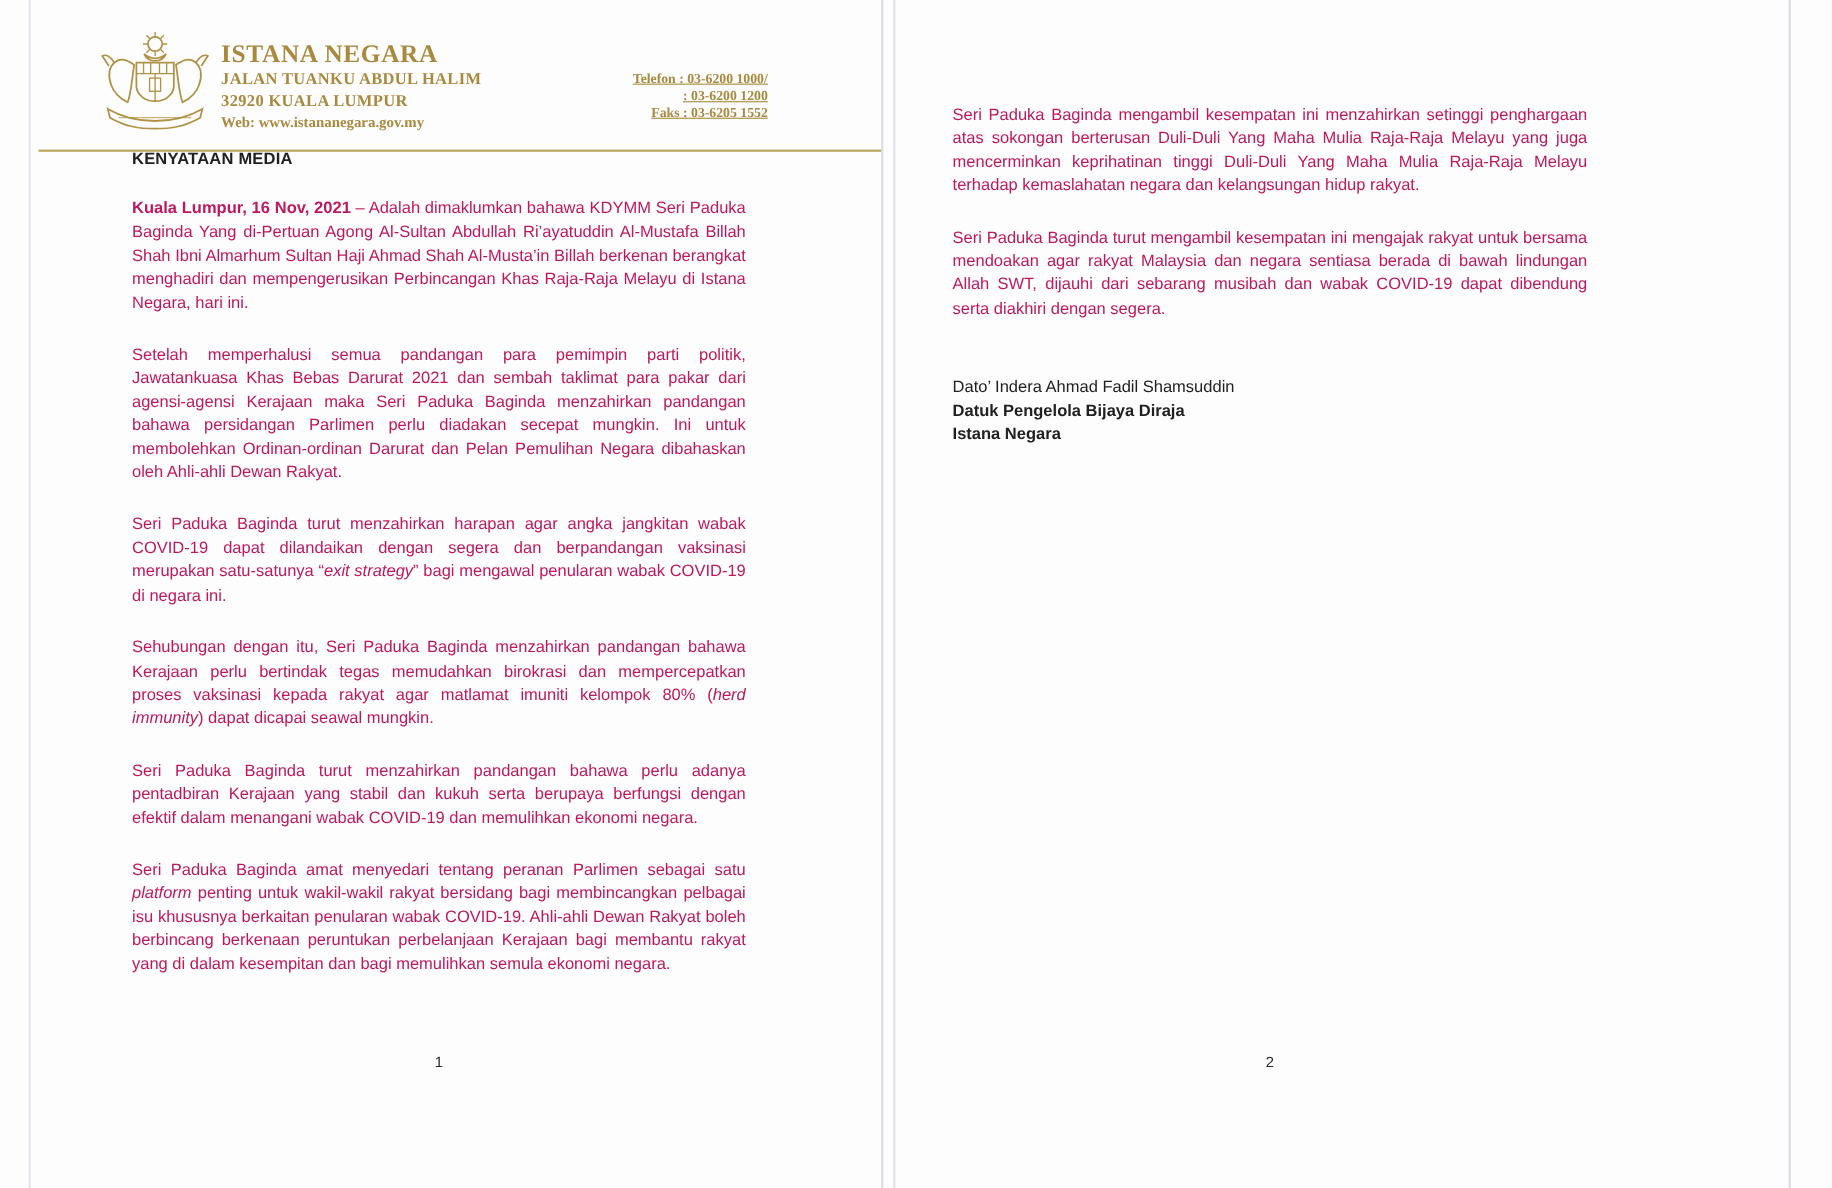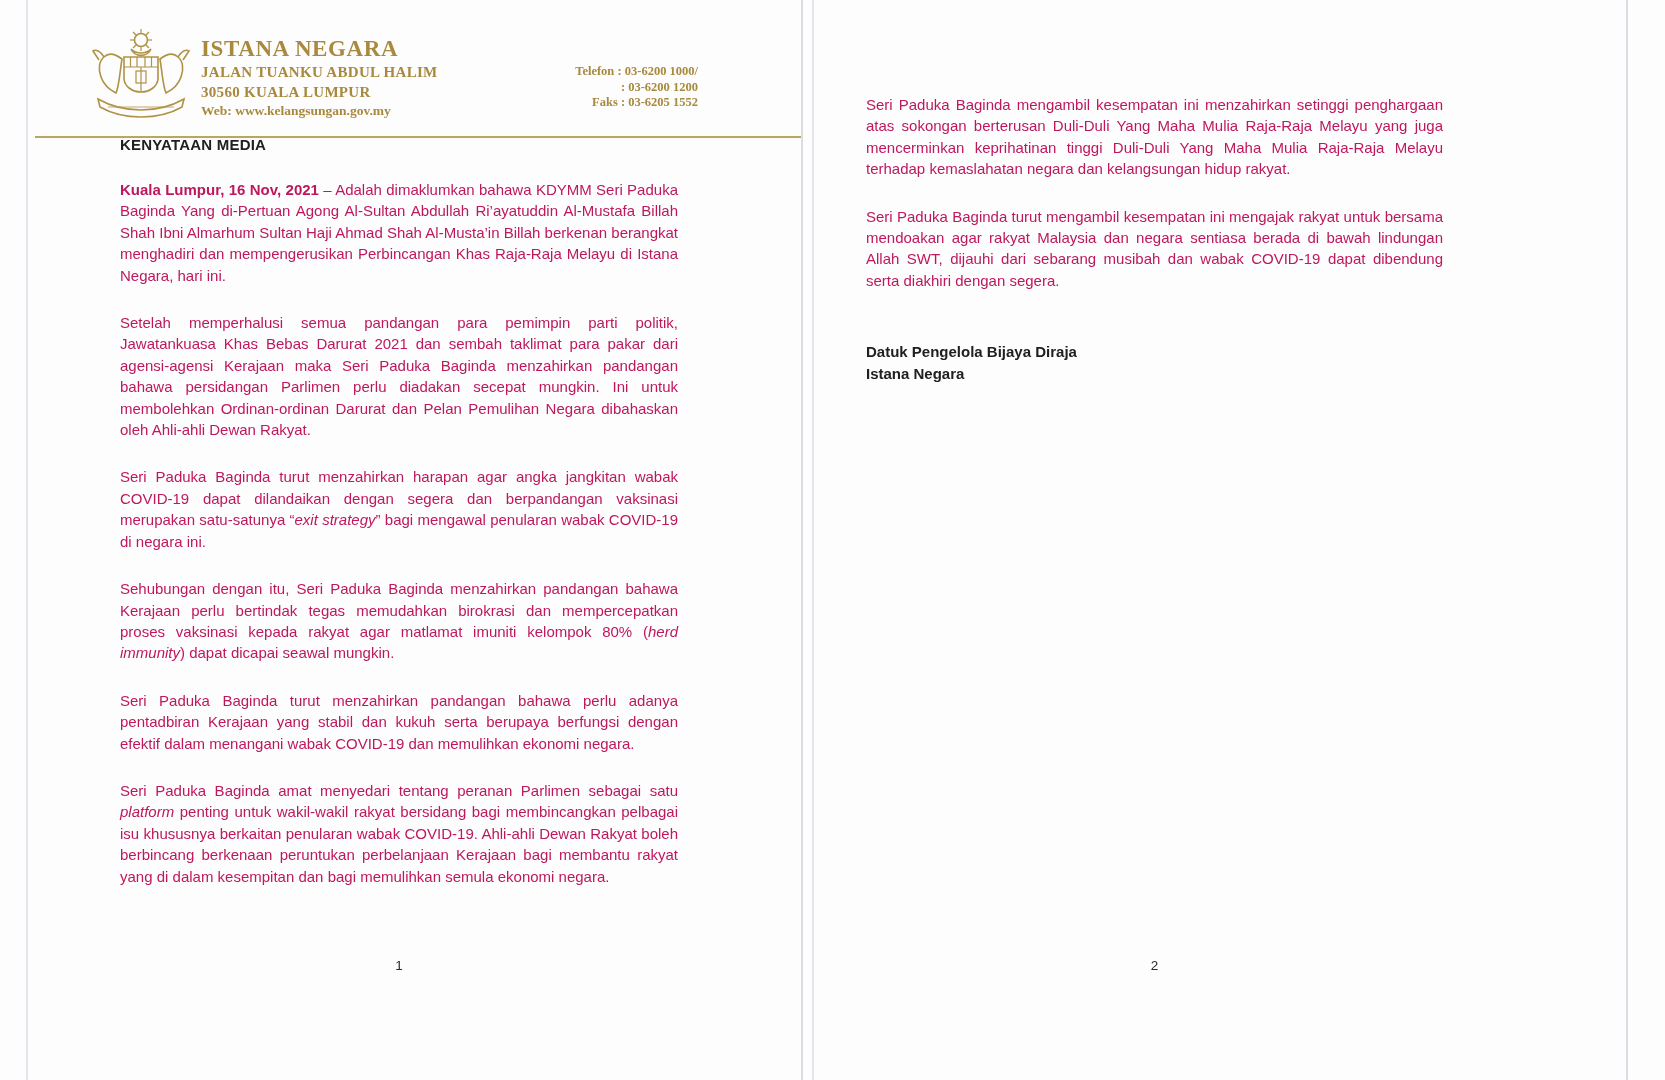--- a/index.html
+++ b/index.html
@@ -42,20 +42,21 @@
   .addr2 { position: absolute; left: 201px; top: 84px;  font-size: 15px; letter-spacing: 0.3px; }
   .web   { position: absolute; left: 201px; top: 103px; font-size: 13.5px; }
   .contact {
     position: absolute;
     left: 500px;
     top: 64px;
     width: 198px;
     text-align: right;
     font-size: 12.5px;
     line-height: 15.5px;
+    text-decoration: underline;
   }
   .gold-rule {
     position: absolute;
     left: 35px;
     top: 136px;
     width: 766px;
     height: 2px;
     background: #b9a75f;
   }
 
@@ -131,22 +132,22 @@
       <path d="M18 30 C14 24 10 22 7 24 C9 27 11 30 13 33"></path>
       <path d="M74 32 C82 26 88 26 92 30 C97 34 98 42 95 50 C93 56 88 62 80 66 C77 60 76 44 74 32 z"></path>
       <path d="M92 30 C96 24 100 22 103 24 C101 27 99 30 97 33"></path>
 
       <path d="M12 72 C26 80 40 83 55 83 C70 83 84 80 98 72 L96 80 C82 88 70 90 55 90 C40 90 28 88 14 80 z"></path>
       <line x1="22" y1="80" x2="88" y2="80" stroke-width="0.8"></line>
     </svg>
 
     <div class="lh-serif org-name" style="color:#a8893d">ISTANA NEGARA</div>
     <div class="lh-serif addr1" style="color:#a8893d">JALAN TUANKU ABDUL HALIM</div>
-    <div class="lh-serif addr2" style="color:#a8893d">30560 KUALA LUMPUR</div>
-    <div class="lh-serif web" style="color:#a8893d">Web: www.kelangsungan.gov.my</div>
+    <div class="lh-serif addr2" style="color:#a8893d">32920 KUALA LUMPUR</div>
+    <div class="lh-serif web" style="color:#a8893d">Web: www.istananegara.gov.my</div>
 
     <div class="lh-serif contact" style="color:#a8893d">
       <div>Telefon : 03-6200 1000/</div>
       <div>: 03-6200 1200</div>
       <div>Faks  : 03-6205 1552</div>
     </div>
 
     <div class="gold-rule"></div>
 
     <div class="page-body page1-body">
@@ -161,20 +162,21 @@
 
     <div class="page-num p1">1</div>
   </div>
 
   <div>
     <div class="page-body page2-body">
       <p class="first">Seri Paduka Baginda mengambil kesempatan ini menzahirkan setinggi penghargaan atas sokongan berterusan Duli-Duli Yang Maha Mulia Raja-Raja Melayu yang juga mencerminkan keprihatinan tinggi Duli-Duli Yang Maha Mulia Raja-Raja Melayu terhadap kemaslahatan negara dan kelangsungan hidup rakyat.</p>
       <p>Seri Paduka Baginda turut mengambil kesempatan ini mengajak rakyat untuk bersama mendoakan agar rakyat Malaysia dan negara sentiasa berada di bawah lindungan Allah SWT, dijauhi dari sebarang musibah dan wabak COVID-19 dapat dibendung serta diakhiri dengan segera.</p>
 
       <div class="signature">
+        <span class="sig-line">Dato’ Indera Ahmad Fadil Shamsuddin</span>
         <span class="sig-line bold">Datuk Pengelola Bijaya Diraja</span>
         <span class="sig-line bold">Istana Negara</span>
       </div>
     </div>
 
     <div class="page-num p2">2</div>
   </div>
 
 </div>
 

